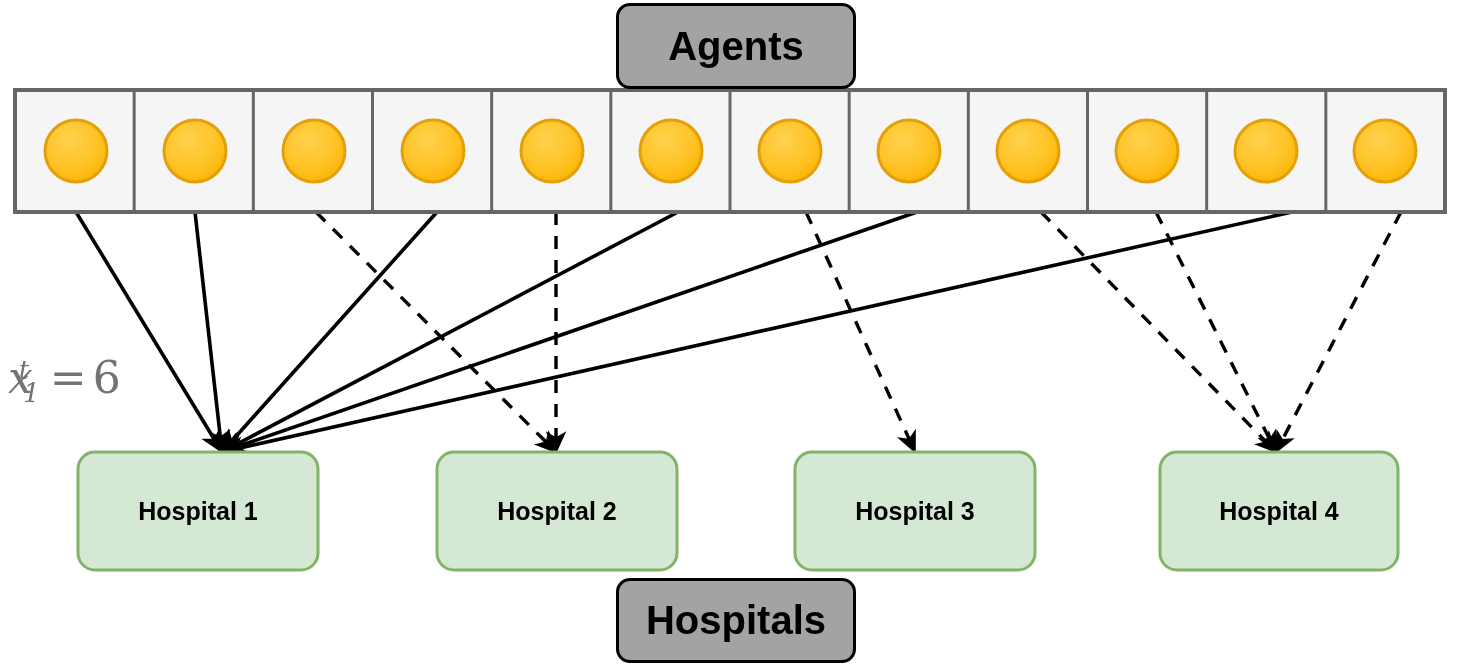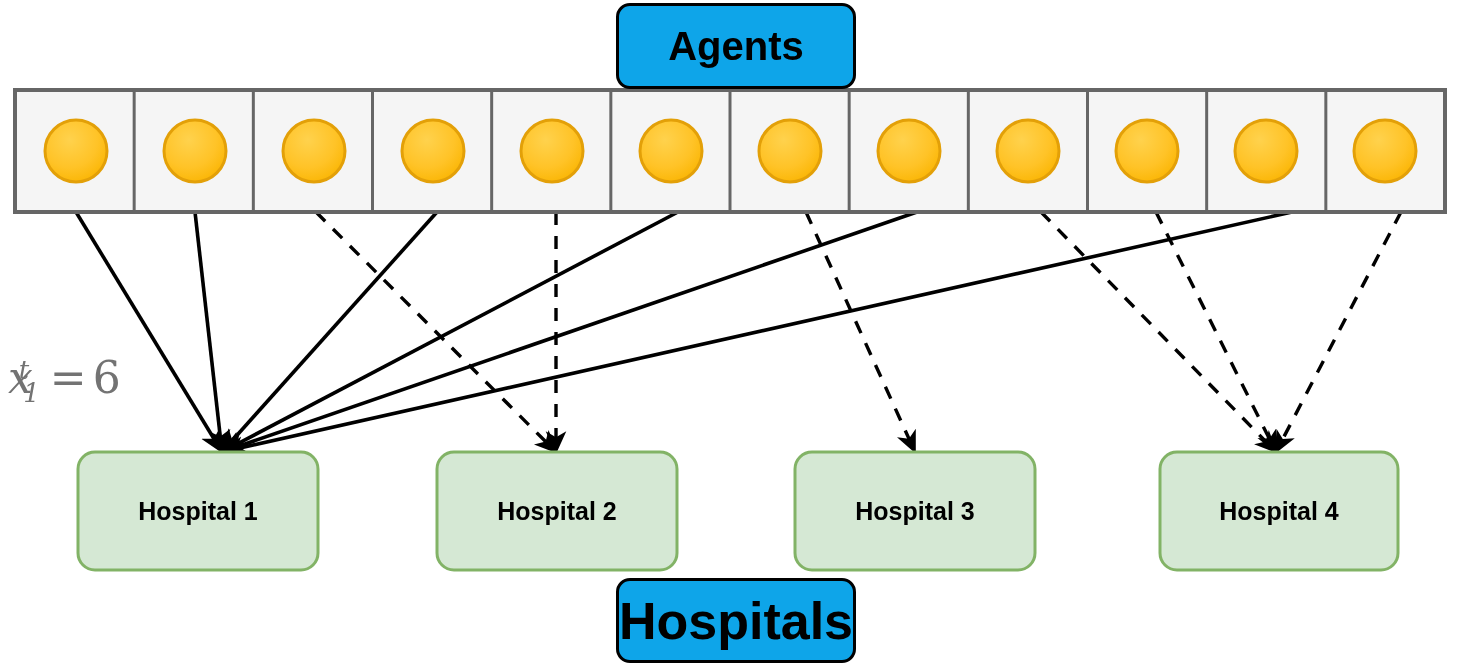--- a/index.html
+++ b/index.html
@@ -3,31 +3,31 @@
 <meta charset="utf-8">
 <style>
   html,body{margin:0;padding:0;background:#ffffff;}
   body{width:1458px;height:666px;overflow:hidden;
        font-family:"Liberation Sans",sans-serif;}
   #stage{position:relative;width:1458px;height:666px;}
   svg#diagram{position:absolute;left:0;top:0;width:1458px;height:666px;}
 
   .lbl-box{
     position:absolute;
-    background:#0ea5e9;
+    background:#a3a3a3;
     border:3.5px solid #000000;
     border-radius:14px;
     display:flex;align-items:center;justify-content:center;
     font-weight:bold;
     color:#000000;
     box-sizing:border-box;
     z-index:5;
   }
   #agents-label{left:616px;top:3px;width:240px;height:86px;font-size:40px;}
-  #hospitals-label{left:616px;top:578px;width:240px;height:85px;font-size:52px;}
+  #hospitals-label{left:616px;top:578px;width:240px;height:85px;font-size:40px;}
 
   .formula{
     position:absolute;
     left:8px;top:352px;
     font-family:"DejaVu Serif","Liberation Serif",serif;
     font-style:italic;
     font-size:44px;
     color:#737373;
     white-space:nowrap;
     z-index:4;

